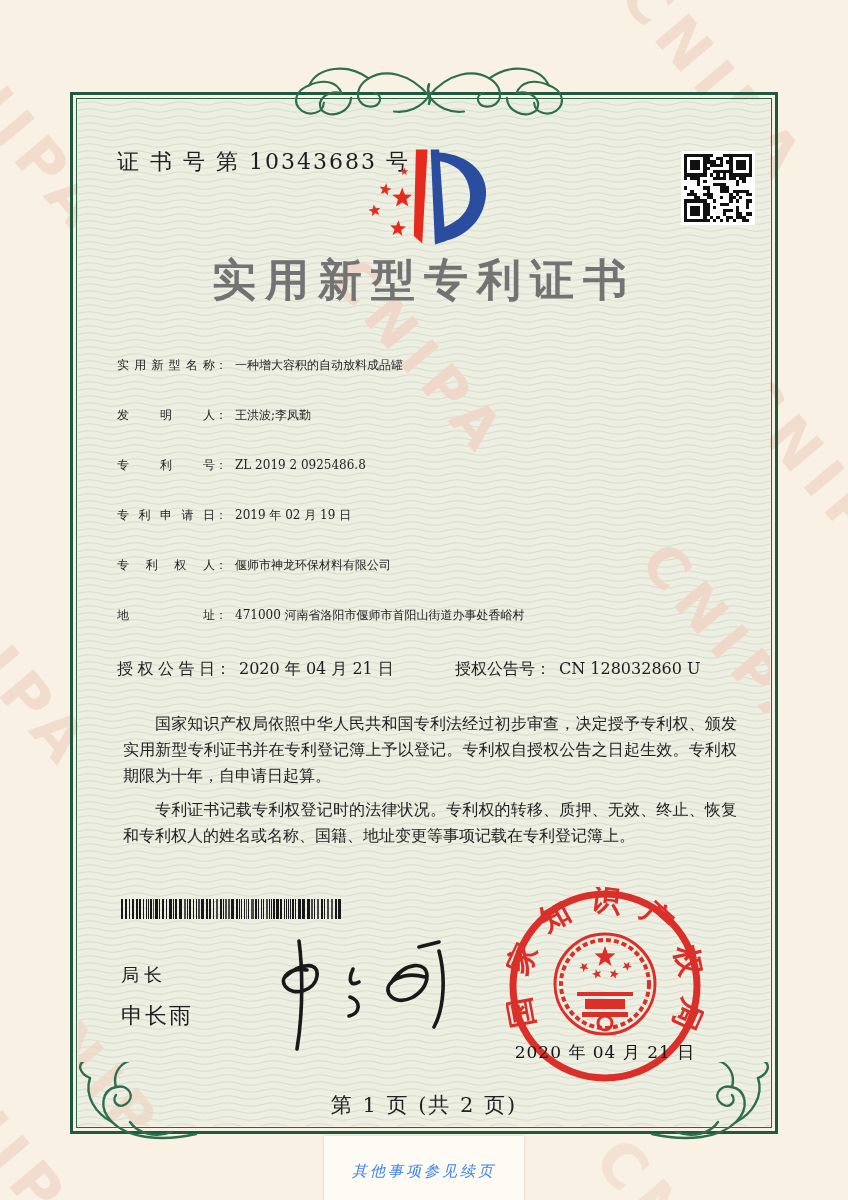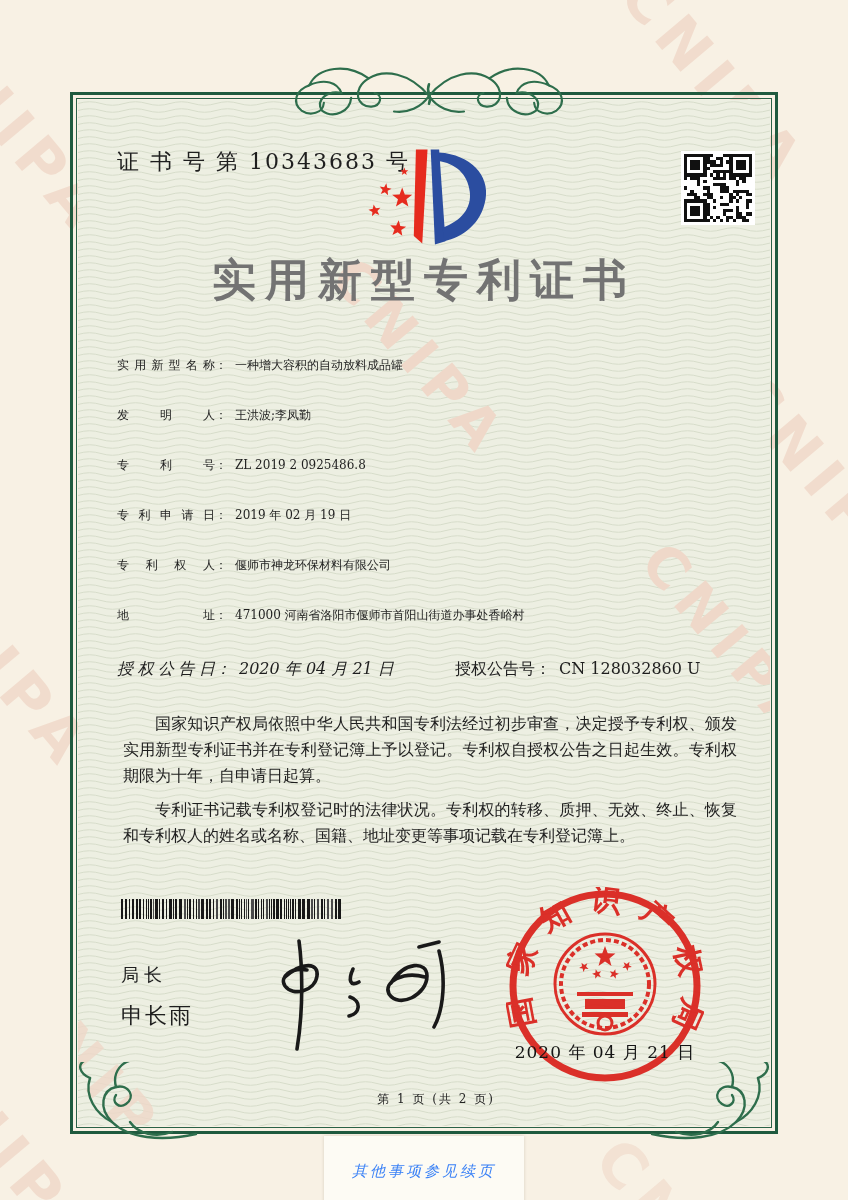--- a/index.html
+++ b/index.html
@@ -19,32 +19,32 @@
   .cert-no{position:absolute;left:44px;top:52px;font-size:22px;letter-spacing:2px;}
   .logo{position:absolute;left:288px;top:50px;width:132px;height:106px;}
   .qr{position:absolute;left:608px;top:56px;width:74px;height:74px;background:#fff;padding:3px;box-sizing:border-box;}
   .title{position:absolute;left:0;top:156px;width:100%;text-align:center;
     font-size:44px;font-weight:700;letter-spacing:9px;color:#737373;}
   .fields{position:absolute;left:44px;top:262px;font-size:12px;}
   .frow{height:50px;}
   .flabel-text{display:inline-block;width:98px;text-align:justify;text-align-last:justify;vertical-align:top;}
   .colon{margin-right:8px;}
   .grant-row{position:absolute;left:44px;top:564px;font-size:16px;display:flex;}
-  .g-left{width:338px;font-style:italic;}
+  .g-left{width:338px;}
   .paras{position:absolute;left:42px;top:608px;width:630px;font-size:16px;line-height:26px;text-align:justify;}
   .paras p{margin:8px;text-indent:2em;}
   .barcode{position:absolute;left:48px;top:804px;width:224px;height:20px;}
   .signer-title{position:absolute;left:48px;top:868px;font-size:18px;letter-spacing:5px;}
   .signer-name{position:absolute;left:48px;top:906px;font-size:22px;letter-spacing:2px;}
   .signature{position:absolute;left:150px;top:836px;width:250px;height:125px;}
   .seal{position:absolute;left:433px;top:792px;width:198px;height:198px;mix-blend-mode:multiply;}
   .seal-date{position:absolute;left:425px;top:946px;width:214px;text-align:center;
     font-size:17px;letter-spacing:1px;color:#151515;z-index:5;}
-  .page-info{position:absolute;left:12px;top:996px;width:100%;text-align:center;
-    font-size:12px;letter-spacing:2px;color:#222;}
+  .page-info{position:absolute;left:0;top:996px;width:100%;text-align:center;
+    font-size:21px;letter-spacing:2px;color:#222;}
   .note-box{position:absolute;left:50%;top:1136px;transform:translateX(-50%);
     background:#fdfbf4;padding:26px 28px;font-size:15px;letter-spacing:3px;color:#3b82f6;
     box-shadow:0 0 3px rgba(120,110,90,.25);z-index:2;white-space:nowrap;font-style:italic;}
 </style>
 </head>
 <body>
 
 <div class="page">
 
   <div class="wm" style="left:-40px;top:10px;">CNIPA</div>

